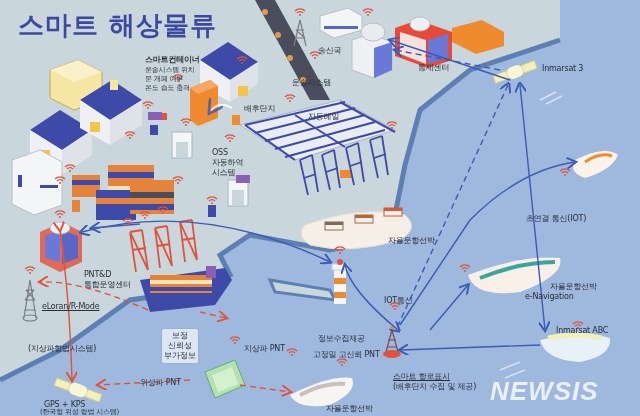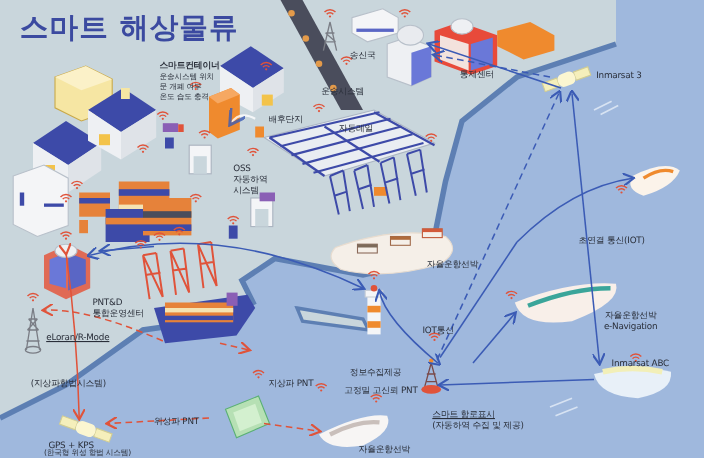--- a/index.html
+++ b/index.html
@@ -328,31 +328,37 @@
 
 <div class="lbl left" style="left:84px;top:270px;">PNT&amp;D</div>
 <div class="lbl left" style="left:84px;top:280px;">통합운영센터</div>
 
 <div class="lbl left" style="left:42px;top:302px;text-decoration:underline;">eLoran/R-Mode</div>
 <div class="lbl left" style="left:28px;top:312px;margin-top:32px;">(지상파항법시스템)</div>
 
 <div class="lbl" style="left:384px;top:296px;">IOT통신</div>
 
 <div class="lbl left" style="left:550px;top:282px;">자율운항선박</div>
-<div class="lbl left" style="left:549px;top:292px;text-align:center;">e-Navigation</div>
+<div class="lbl left" style="left:525px;top:292px;text-align:center;">e-Navigation</div>
 
 <div class="lbl" style="left:318px;top:334px;">정보수집제공</div>
 <div class="lbl" style="left:313px;top:350px;">고정밀 고신뢰 PNT</div>
 
+<div class="box">
+  <div>보정</div>
+  <div>신뢰성</div>
+  <div>부가정보</div>
+</div>
 
 <div class="lbl left" style="left:244px;top:344px;">지상파 PNT</div>
 <div class="lbl left" style="left:556px;top:326px;">Inmarsat ABC</div>
 <div class="lbl left" style="left:140px;top:378px;">위성파 PNT</div>
 
 <div class="lbl left" style="left:393px;top:372px;text-decoration:underline;">스마트 항로표시</div>
-<div class="lbl left" style="left:393px;top:382px;">(자동하역 수집 및 제공)</div>
+<div class="lbl left" style="left:393px;top:382px;">(배후단지 수집 및 제공)</div>
 
 <div class="lbl left" style="left:44px;top:400px;">GPS + KPS</div>
 <div class="lbl left" style="left:40px;top:408px;font-size:7px;line-height:8px;">(한국형 위성 항법 시스템)</div>
 
 <div class="lbl" style="left:326px;top:404px;">자율운항선박</div>
 
+<div class="watermark">NEWSIS</div>
 </div>
 
 </body></html>

